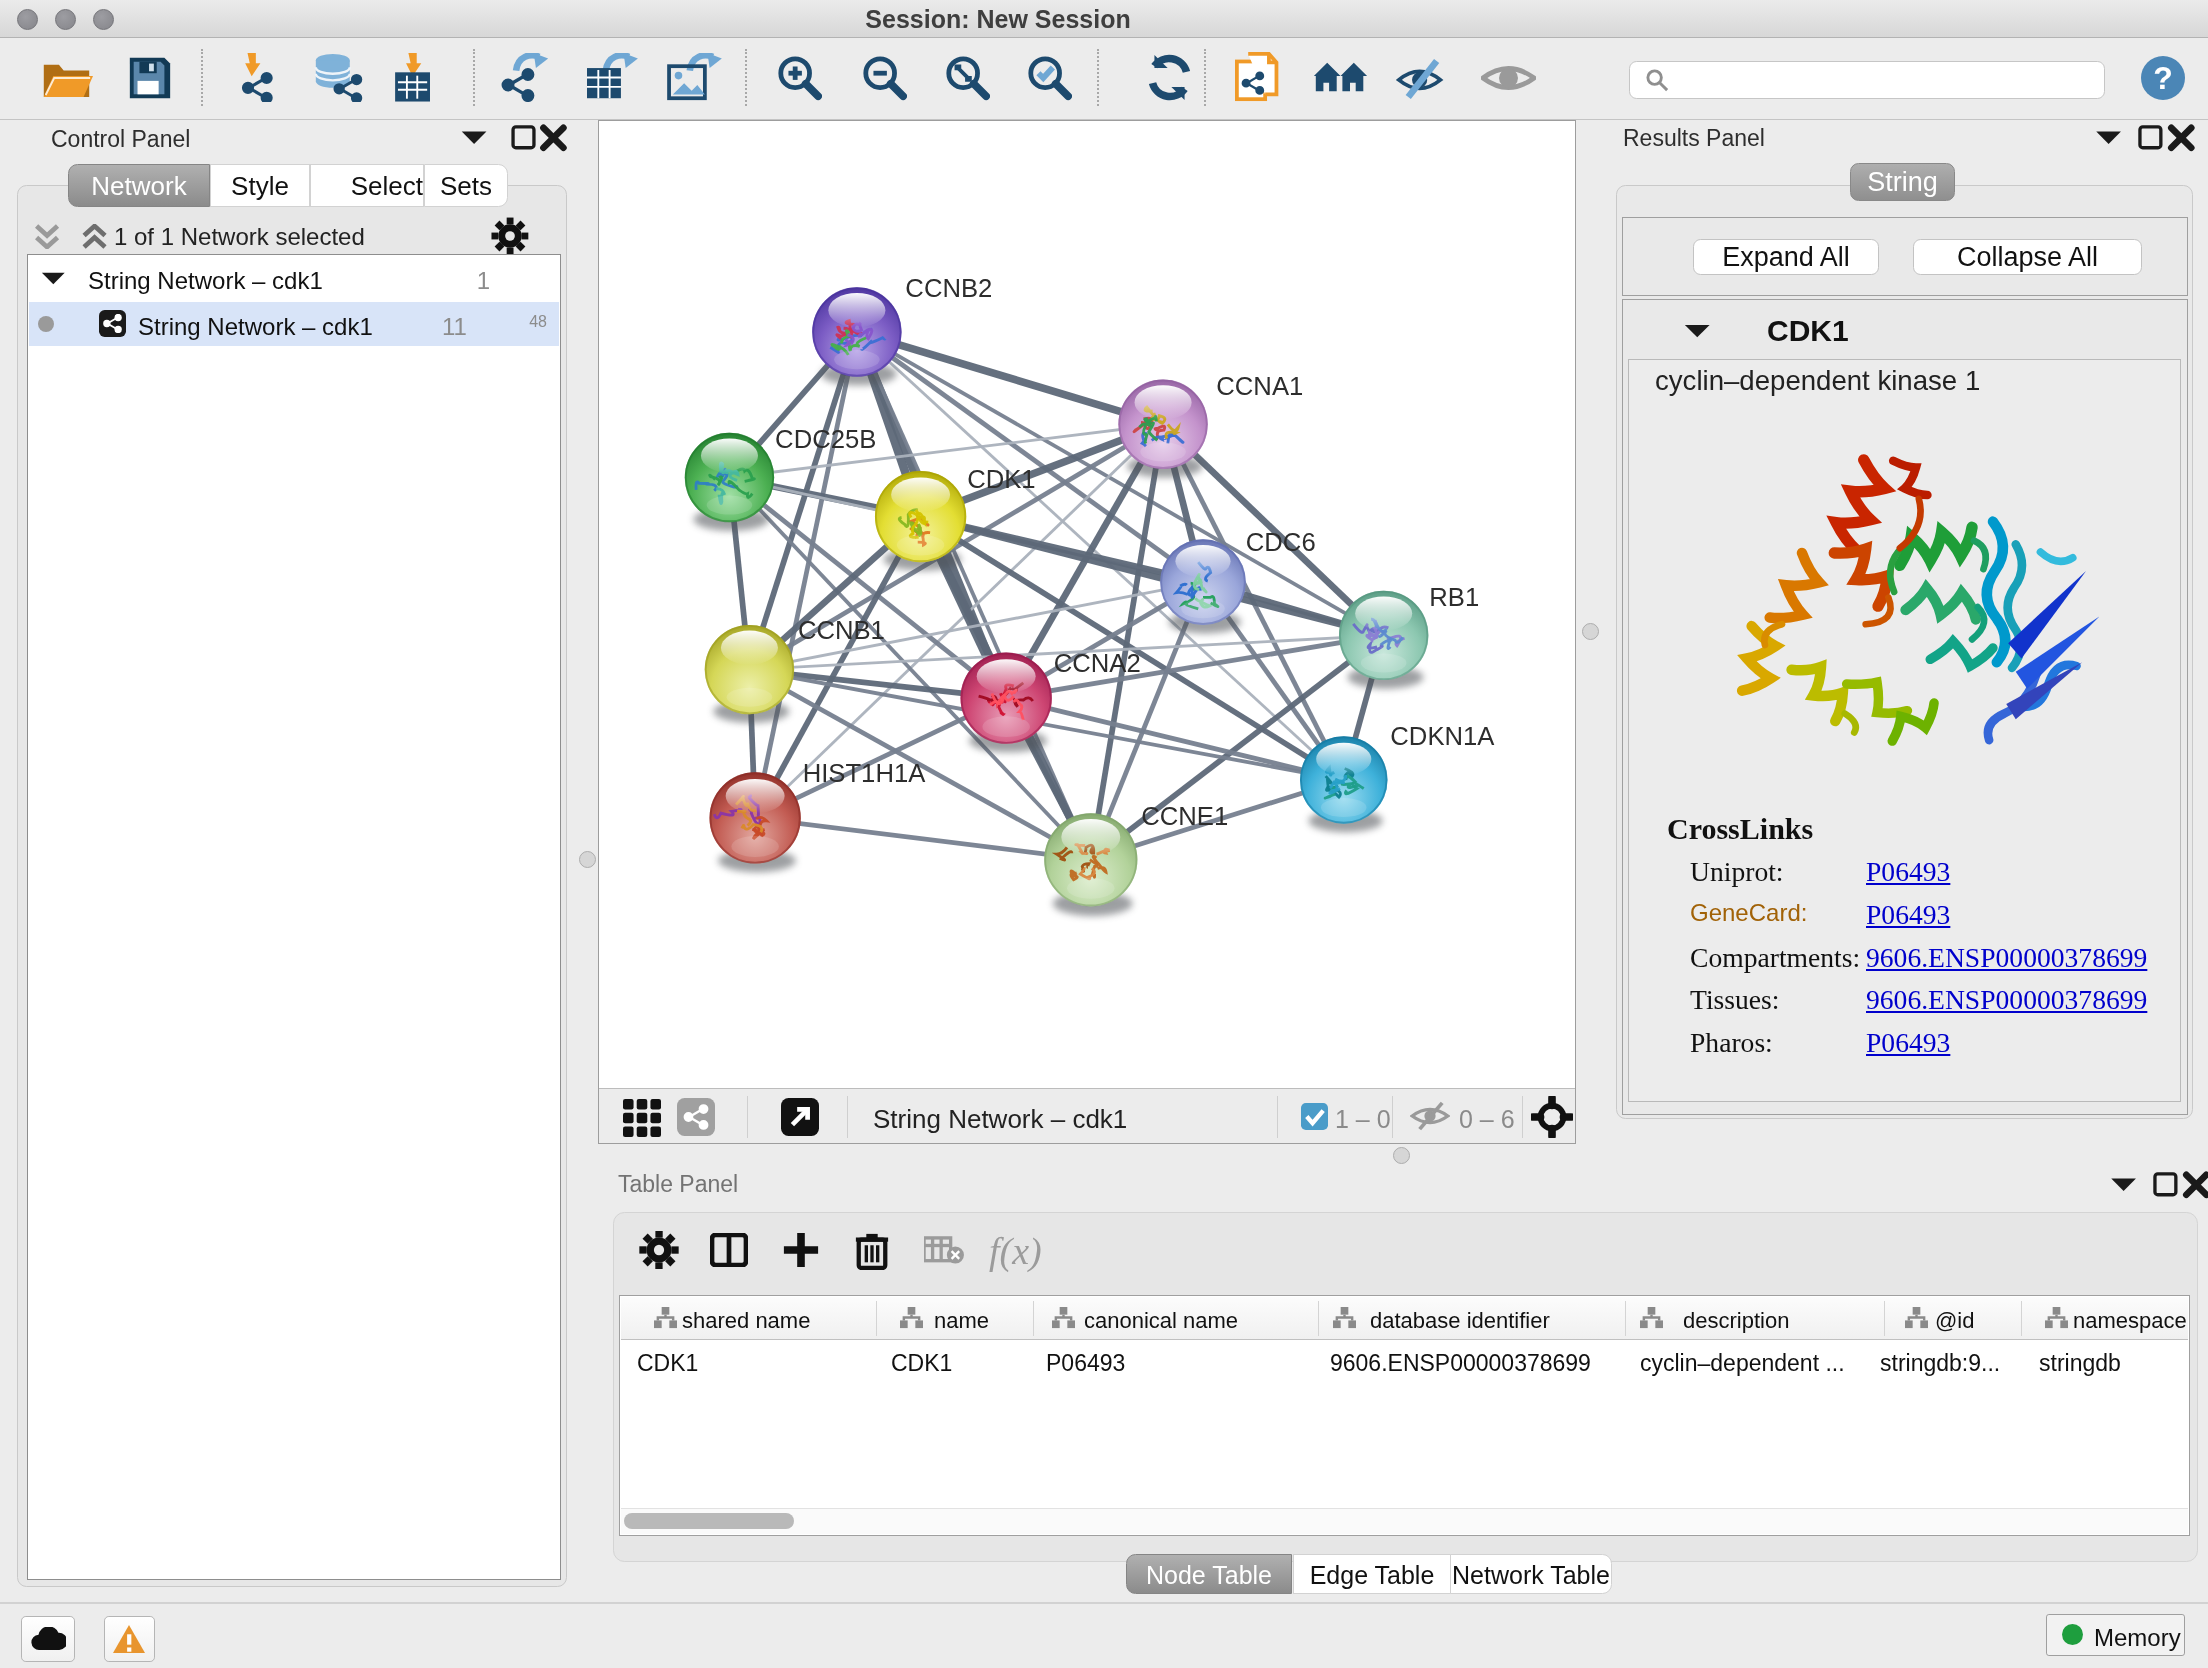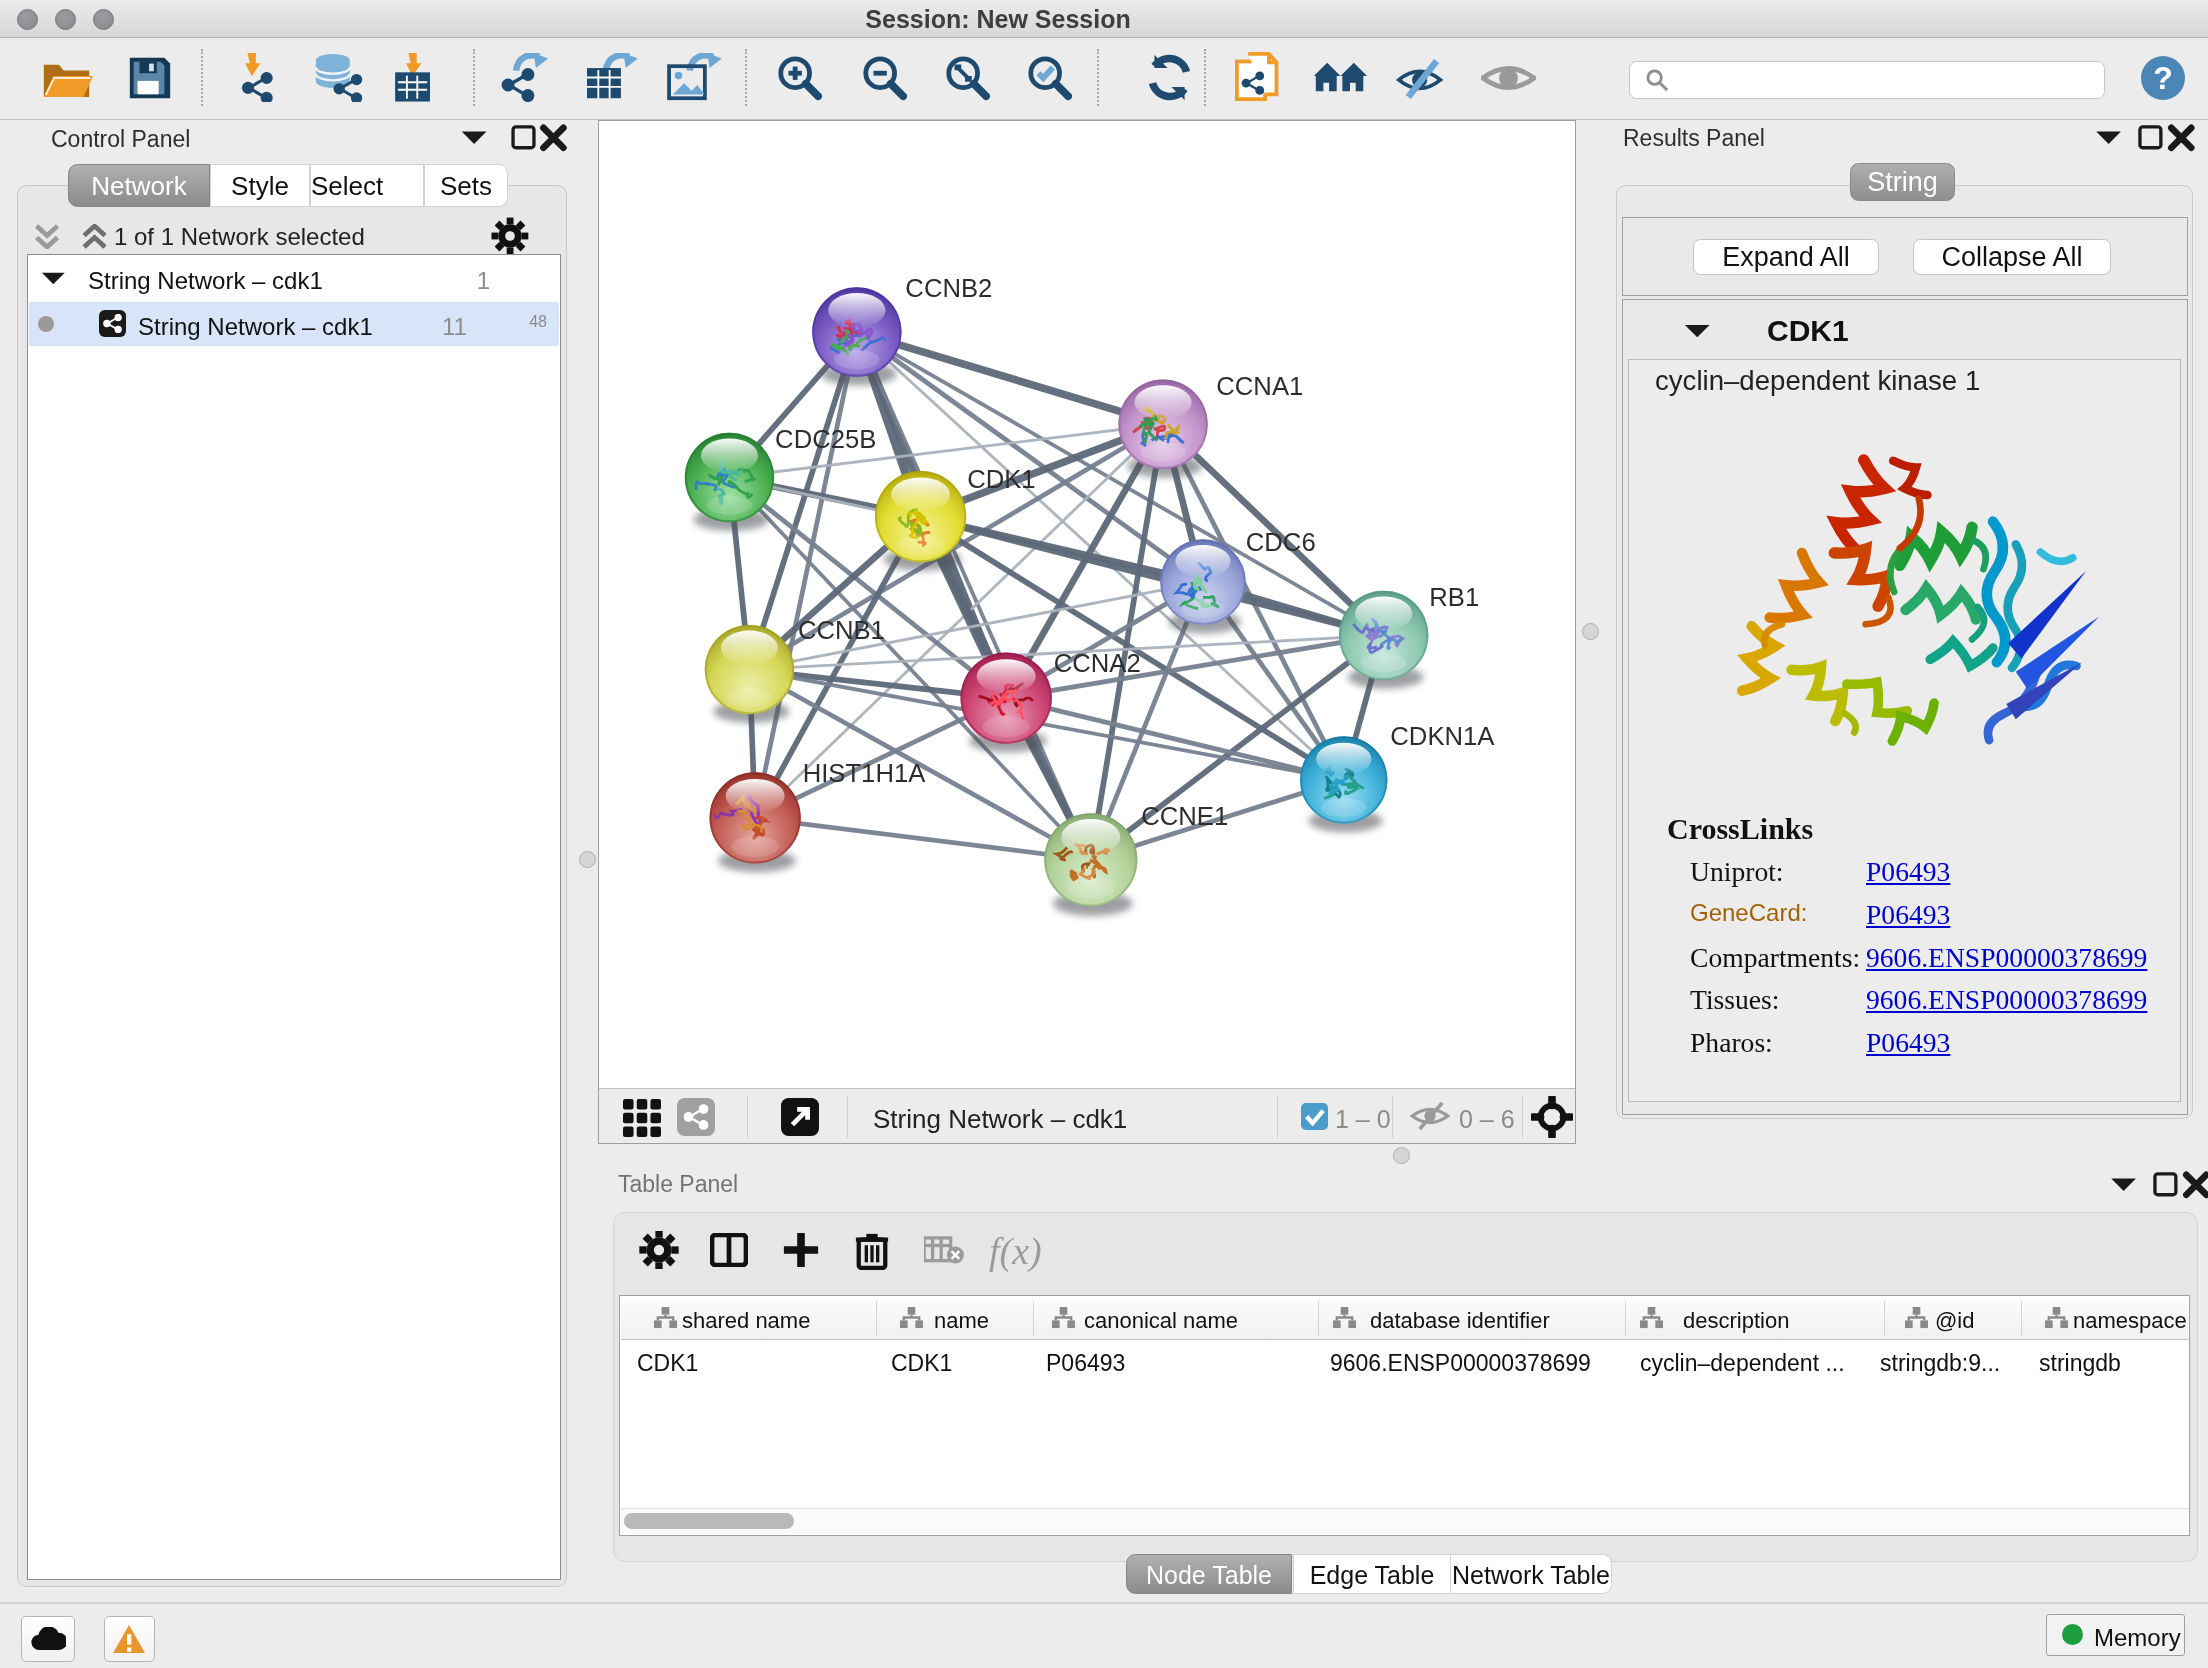--- a/index.html
+++ b/index.html
@@ -174,21 +174,21 @@
     <path d="M5 8 h26 l-13 13 z" fill="#1a1a1a"></path>
     <rect x="59" y="3" width="22" height="22" rx="3" fill="none" stroke="#1a1a1a" stroke-width="3.5"></rect>
     <g stroke="#1a1a1a" stroke-width="7" stroke-linecap="round">
       <line x1="91" y1="4" x2="112" y2="25"></line>
       <line x1="91" y1="25" x2="112" y2="4"></line>
     </g>
   </svg>
 <div class="abs" style="left:17px;top:185px;width:550px;height:1402px;background:#e7e7e7;border:1px solid #c9c9c9;border-radius:9.5px"></div>
 <div class="abs" style="left:68px;top:164px;width:142px;height:43px;background:linear-gradient(#b0b0b0,#8b8b8b);color:#ffffff;border:1px solid #858585;border-radius:9.5px 0 0 9.5px;font-size:26px;text-align:center;line-height:43px;white-space:nowrap">Network</div>
 <div class="abs" style="left:210px;top:164px;width:100px;height:43px;background:#ffffff;color:#111111;border:1px solid #d2d2d2;font-size:26px;text-align:center;line-height:43px;white-space:nowrap">Style</div>
-<div class="abs" style="left:310px;top:164px;width:114px;height:43px;background:#ffffff;color:#111111;border:1px solid #d2d2d2;font-size:26px;text-align:left;line-height:43px;white-space:nowrap">Select</div>
+<div class="abs" style="left:310px;top:164px;width:114px;height:43px;background:#ffffff;color:#111111;border:1px solid #d2d2d2;font-size:26px;text-align:right;line-height:43px;white-space:nowrap">Select</div>
 <div class="abs" style="left:424px;top:164px;width:84px;height:43px;background:#ffffff;color:#111111;border:1px solid #d2d2d2;border-radius:0 9.5px 9.5px 0;font-size:26px;text-align:center;line-height:43px;white-space:nowrap">Sets</div>
 <svg style="position:absolute;left:28.5px;top:224px" width="114" height="25" viewBox="0 0 120 26">
     <g stroke="#9a9a9a" stroke-width="5" fill="none">
       <path d="M8 2 l11 10 l11 -10"></path>
       <path d="M8 14 l11 10 l11 -10"></path>
     </g>
     <g stroke="#6e6e6e" stroke-width="5" fill="none">
       <path d="M58 12 l11 -10 l11 10"></path>
       <path d="M58 24 l11 -10 l11 10"></path>
     </g>
@@ -637,21 +637,21 @@
     <rect x="46" y="3" width="22" height="22" rx="3" fill="none" stroke="#1a1a1a" stroke-width="3.5"></rect>
     <g stroke="#1a1a1a" stroke-width="7" stroke-linecap="round">
       <line x1="79" y1="4" x2="100" y2="25"></line>
       <line x1="79" y1="25" x2="100" y2="4"></line>
     </g>
   </svg>
 <div class="abs" style="left:1616px;top:185px;width:577px;height:934px;background:#e9e9e9;border:1px solid #c9c9c9;border-radius:9.5px"></div>
 <div class="abs" style="left:1850px;top:163px;width:105px;height:38px;border-radius:8.6px;background:linear-gradient(#aeaeae,#8f8f8f);border:1px solid #898989;color:#ffffff;font-size:27px;text-align:center;line-height:36px">String</div>
 <div class="abs" style="left:1622px;top:217px;width:566px;height:79px;border:1px solid #9f9f9f"></div>
 <div class="abs" style="left:1693px;top:239px;width:186px;height:36px;background:#ffffff;border:1px solid #c3c3c3;border-radius:7.6px;font-size:27px;text-align:center;line-height:34px;color:#111111">Expand All</div>
-<div class="abs" style="left:1913px;top:239px;width:198px;height:36px;background:#ffffff;border:1px solid #c3c3c3;border-radius:7.6px;font-size:27px;text-align:center;line-height:34px;color:#111111">Collapse All</div>
+<div class="abs" style="left:1913px;top:239px;width:229px;height:36px;background:#ffffff;border:1px solid #c3c3c3;border-radius:7.6px;font-size:27px;text-align:center;line-height:34px;color:#111111">Collapse All</div>
 <div class="abs" style="left:1622px;top:299px;width:566px;height:816px;border:1px solid #9f9f9f"></div>
 <svg style="position:absolute;left:1683px;top:321px" width="28.5" height="23" viewBox="0 0 30 24">
     <path d="M2 4 h26 l-13 13 z" fill="#1a1a1a"></path>
   </svg>
 <div class="txt" style="left:1767px;top:314px;font-size:30px;font-weight:bold;color:#111111">CDK1</div>
 <div class="abs" style="left:1628px;top:359px;width:553px;height:743px;background:#ececec;border:1px solid #b9b9b9"></div>
 <div class="txt" style="left:1655px;top:365px;font-size:27.6px;color:#222222">cyclin–dependent kinase 1</div>
 <svg style="position:absolute;left:1702px;top:438px" width="409" height="323" viewBox="0 0 430 340">
     <g fill="none">
       <path d="M170 23 Q 180 42 192 53 Q 172 58 156 56 Q 165 75 177 86 Q 157 91 141 89 Q 150 107 163 119" fill="none" stroke="#c92500" stroke-width="12" stroke-linecap="round"></path>

